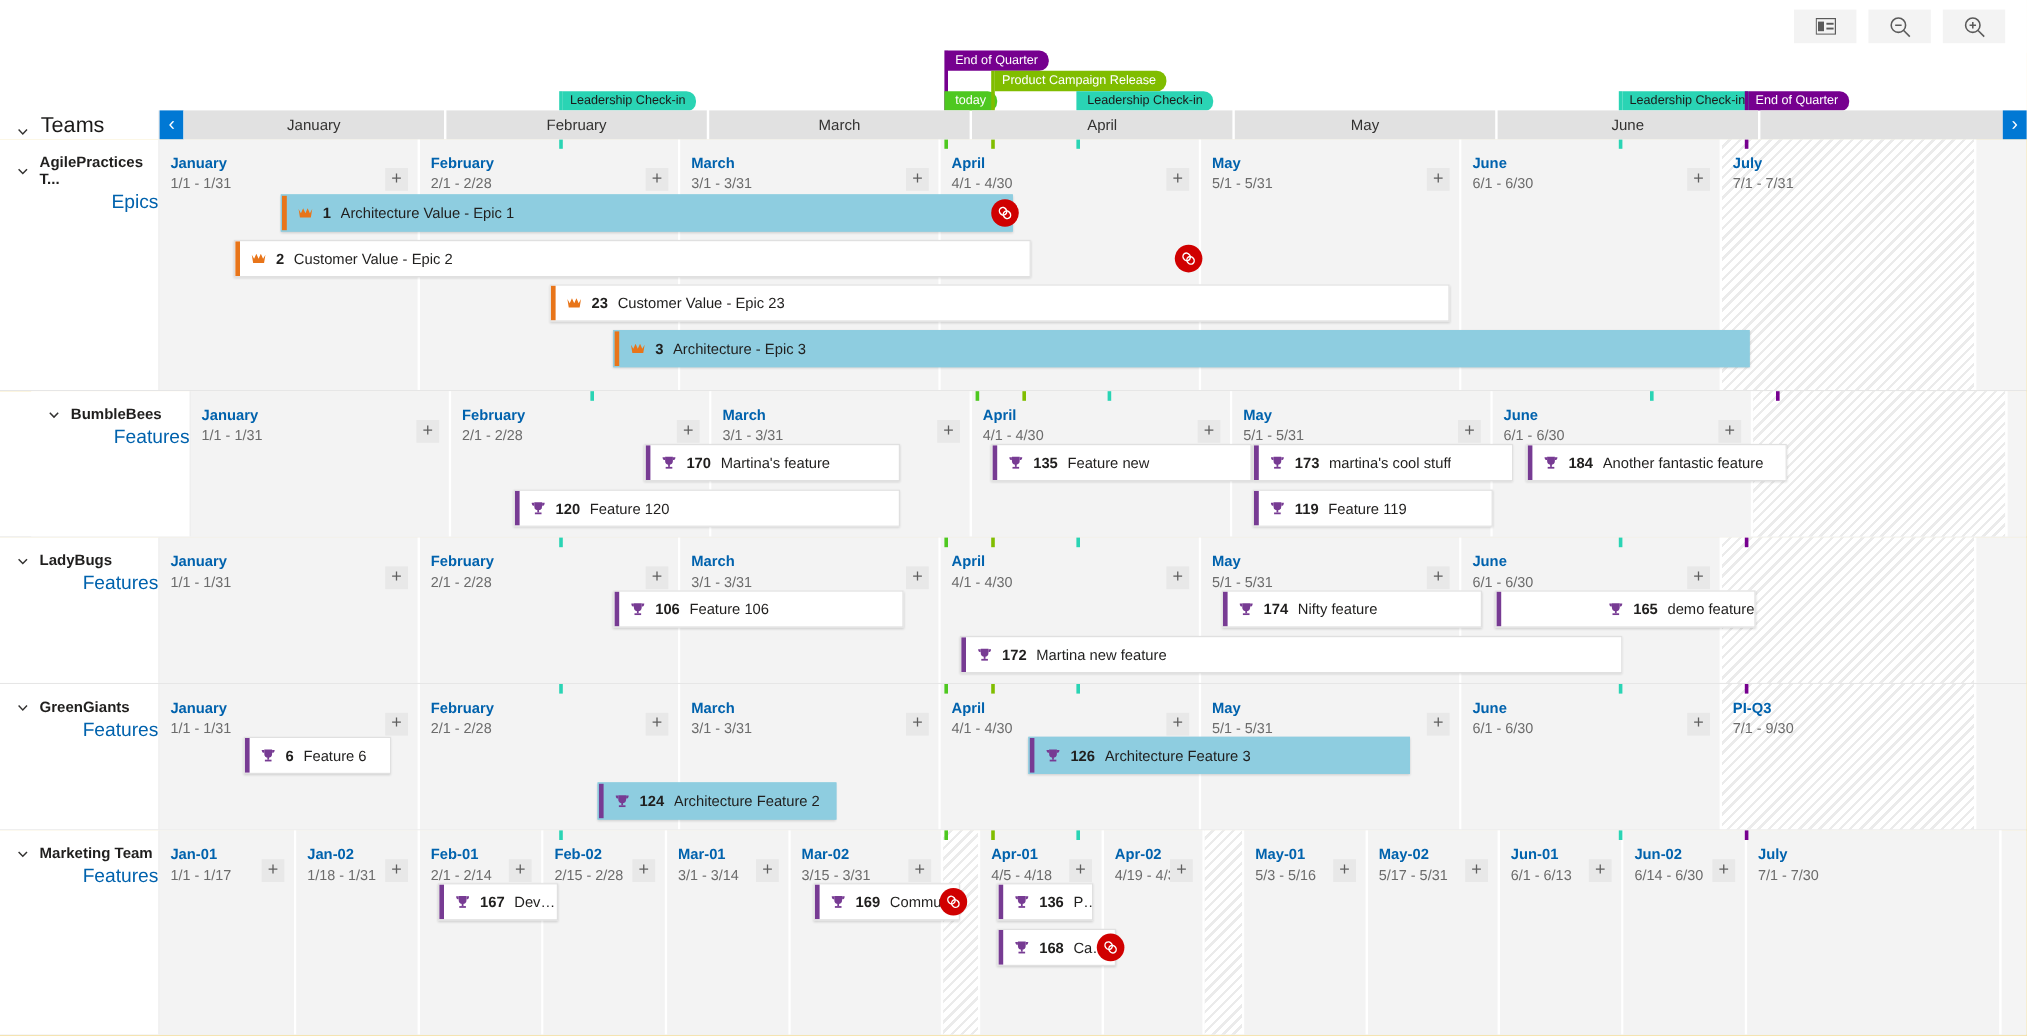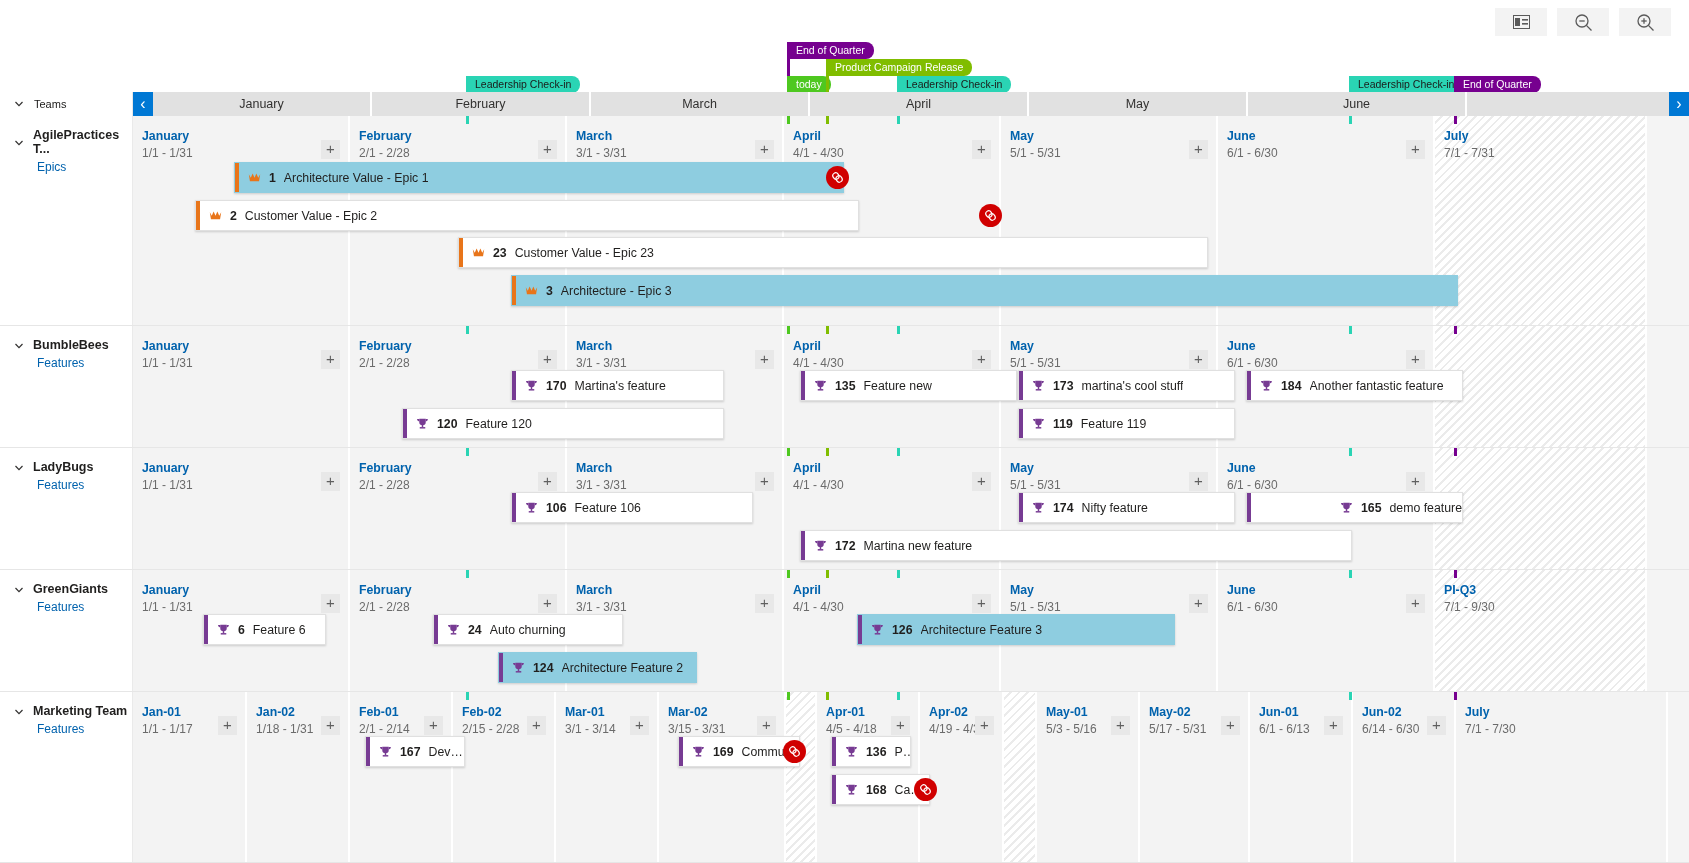--- a/index.html
+++ b/index.html
@@ -54,21 +54,21 @@
   #header-row {
     position: absolute; top: 92px; left: 0; width: 1689px; height: 24px;
     display: flex;
     z-index: 6;
   }
   #teams-header {
     width: 133px; height: 24px;
     background: #ffffff;
     display: flex; align-items: center;
     padding-left: 14px; gap: 10px;
-    font-size: 11px; color: #1b1a19;
+    font-size: 18px; color: #1b1a19;
     border-right: 1px solid #e8e8e8;
   }
   #nav-left, #nav-right {
     width: 20px; height: 24px;
     background: #0078d4;
     color: #ffffff;
     display: flex; align-items: center; justify-content: center;
     cursor: pointer; flex: 0 0 20px;
   }
   #header-months {
@@ -101,23 +101,24 @@
     background: #ffffff;
     padding: 12px 0 0 14px;
     border-right: 1px solid #eaeaea;
     position: relative; z-index: 3;
   }
   .team-name {
     font-size: 12.5px; font-weight: bold; color: #201f1e;
     display: flex; align-items: center; gap: 9px;
   }
   .team-backlog {
-    font-size: 12px; color: #0062ad;
+    font-size: 16px; color: #0062ad;
     margin: 4px 0 0 23px;
     cursor: pointer;
+    text-align: right;
   }
   .chev {
     width: 10px; height: 10px; flex: 0 0 10px;
     display: inline-block;
   }
   .lane {
     position: relative;
     flex: 1;
     background: #f4f4f4;
   }
@@ -388,21 +389,21 @@
           <span>
             <svg class="wi-icon" viewBox="0 0 16 16">
               <path d="M1 4 L3.4 8.2 L5.7 3 L8 8.2 L10.3 3 L12.6 8.2 L15 4 L13.6 12.5 L2.4 12.5 Z" fill="#e8751a"></path>
             </svg>
           </span>
           <span class="card-id">3</span>
           <span class="card-title">Architecture - Epic 3</span>
         </div>
       </div>
     </div>
-    <div class="team-row" style="height: 122px;">
+    <div class="team-row" style="height: 122px; padding-left: 26px;">
       <div class="team-label">
         <div class="team-name">
           <span class="chev"><svg width="10" height="10" viewBox="0 0 10 10">
               <path d="M1.5 3 L5 6.6 L8.5 3" fill="none" stroke="#323130" stroke-width="1.2"></path>
             </svg></span>
           <span>BumbleBees</span>
         </div>
         <div class="team-backlog">Features</div>
       </div>
       <div class="lane">
@@ -502,21 +503,21 @@
               <path d="M4 2 H12 V6.2 A4 4 0 0 1 4 6.2 Z" fill="#773b93"></path>
               <path d="M1.4 2.4 H4 V5.4 A2.6 2.6 0 0 1 1.4 2.8 Z" fill="#773b93"></path>
               <path d="M12 2.4 H14.6 V2.8 A2.6 2.6 0 0 1 12 5.4 Z" fill="#773b93"></path>
               <rect x="7.1" y="9.4" width="1.8" height="3" fill="#773b93"></rect>
               <rect x="4.6" y="12.4" width="6.8" height="1.8" fill="#773b93"></rect>
             </svg>
           </span>
           <span class="card-id">173</span>
           <span class="card-title">martina's cool stuff</span>
         </div>
-        <div class="card feature" style="left: 885px; top: 82px; width: 217px;">
+        <div class="card feature" style="left: 885px; top: 82px; width: 200px;">
           <span>
             <svg class="wi-icon" viewBox="0 0 16 16">
               <path d="M4 2 H12 V6.2 A4 4 0 0 1 4 6.2 Z" fill="#773b93"></path>
               <path d="M1.4 2.4 H4 V5.4 A2.6 2.6 0 0 1 1.4 2.8 Z" fill="#773b93"></path>
               <path d="M12 2.4 H14.6 V2.8 A2.6 2.6 0 0 1 12 5.4 Z" fill="#773b93"></path>
               <rect x="7.1" y="9.4" width="1.8" height="3" fill="#773b93"></rect>
               <rect x="4.6" y="12.4" width="6.8" height="1.8" fill="#773b93"></rect>
             </svg>
           </span>
           <span class="card-id">119</span>
@@ -726,33 +727,20 @@
               <path d="M4 2 H12 V6.2 A4 4 0 0 1 4 6.2 Z" fill="#773b93"></path>
               <path d="M1.4 2.4 H4 V5.4 A2.6 2.6 0 0 1 1.4 2.8 Z" fill="#773b93"></path>
               <path d="M12 2.4 H14.6 V2.8 A2.6 2.6 0 0 1 12 5.4 Z" fill="#773b93"></path>
               <rect x="7.1" y="9.4" width="1.8" height="3" fill="#773b93"></rect>
               <rect x="4.6" y="12.4" width="6.8" height="1.8" fill="#773b93"></rect>
             </svg>
           </span>
           <span class="card-id">6</span>
           <span class="card-title">Feature 6</span>
         </div>
-        <div class="card feature" style="left: 300px; top: 44px; width: 190px;">
-          <span>
-            <svg class="wi-icon" viewBox="0 0 16 16">
-              <path d="M4 2 H12 V6.2 A4 4 0 0 1 4 6.2 Z" fill="#773b93"></path>
-              <path d="M1.4 2.4 H4 V5.4 A2.6 2.6 0 0 1 1.4 2.8 Z" fill="#773b93"></path>
-              <path d="M12 2.4 H14.6 V2.8 A2.6 2.6 0 0 1 12 5.4 Z" fill="#773b93"></path>
-              <rect x="7.1" y="9.4" width="1.8" height="3" fill="#773b93"></rect>
-              <rect x="4.6" y="12.4" width="6.8" height="1.8" fill="#773b93"></rect>
-            </svg>
-          </span>
-          <span class="card-id">24</span>
-          <span class="card-title">Auto churning</span>
-        </div>
         <div class="card feature tinted" style="left: 365px; top: 82px; width: 199px;">
           <span>
             <svg class="wi-icon" viewBox="0 0 16 16">
               <path d="M4 2 H12 V6.2 A4 4 0 0 1 4 6.2 Z" fill="#773b93"></path>
               <path d="M1.4 2.4 H4 V5.4 A2.6 2.6 0 0 1 1.4 2.8 Z" fill="#773b93"></path>
               <path d="M12 2.4 H14.6 V2.8 A2.6 2.6 0 0 1 12 5.4 Z" fill="#773b93"></path>
               <rect x="7.1" y="9.4" width="1.8" height="3" fill="#773b93"></rect>
               <rect x="4.6" y="12.4" width="6.8" height="1.8" fill="#773b93"></rect>
             </svg>
           </span>

